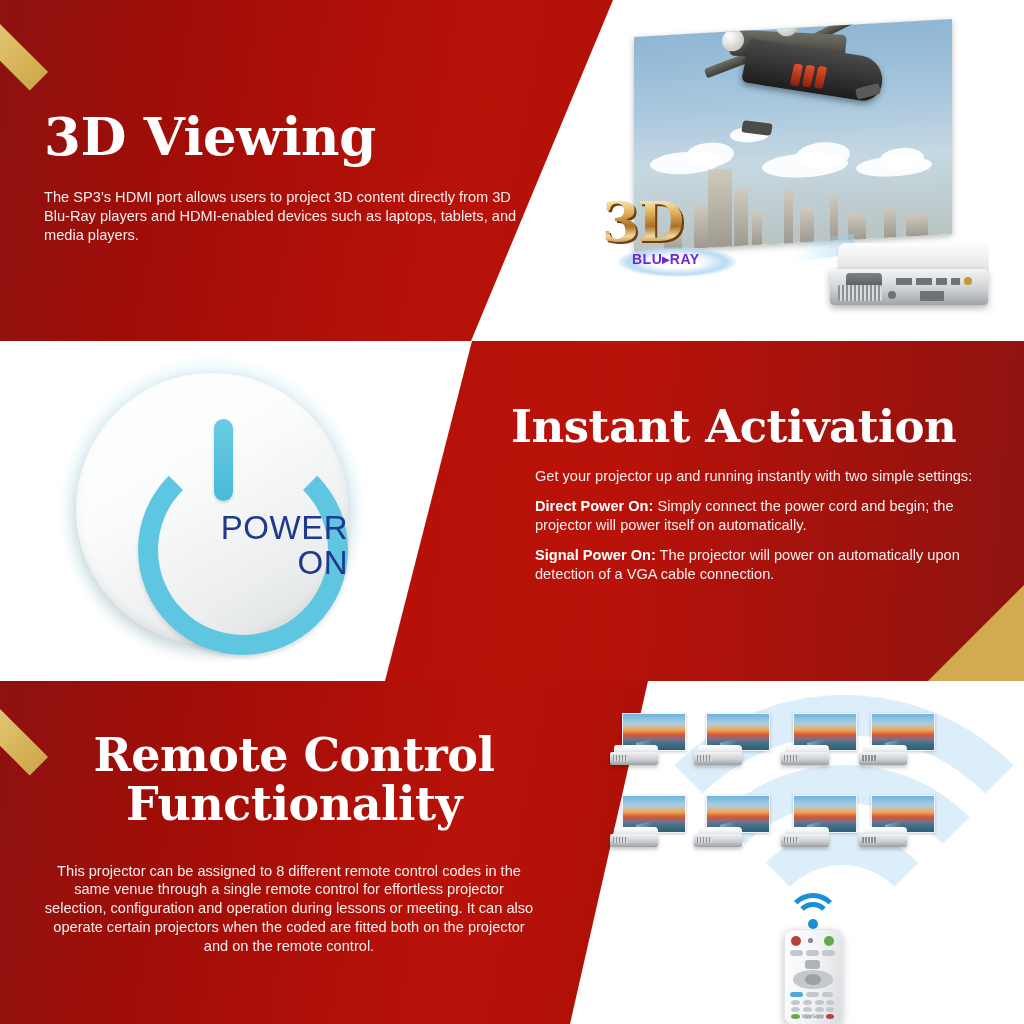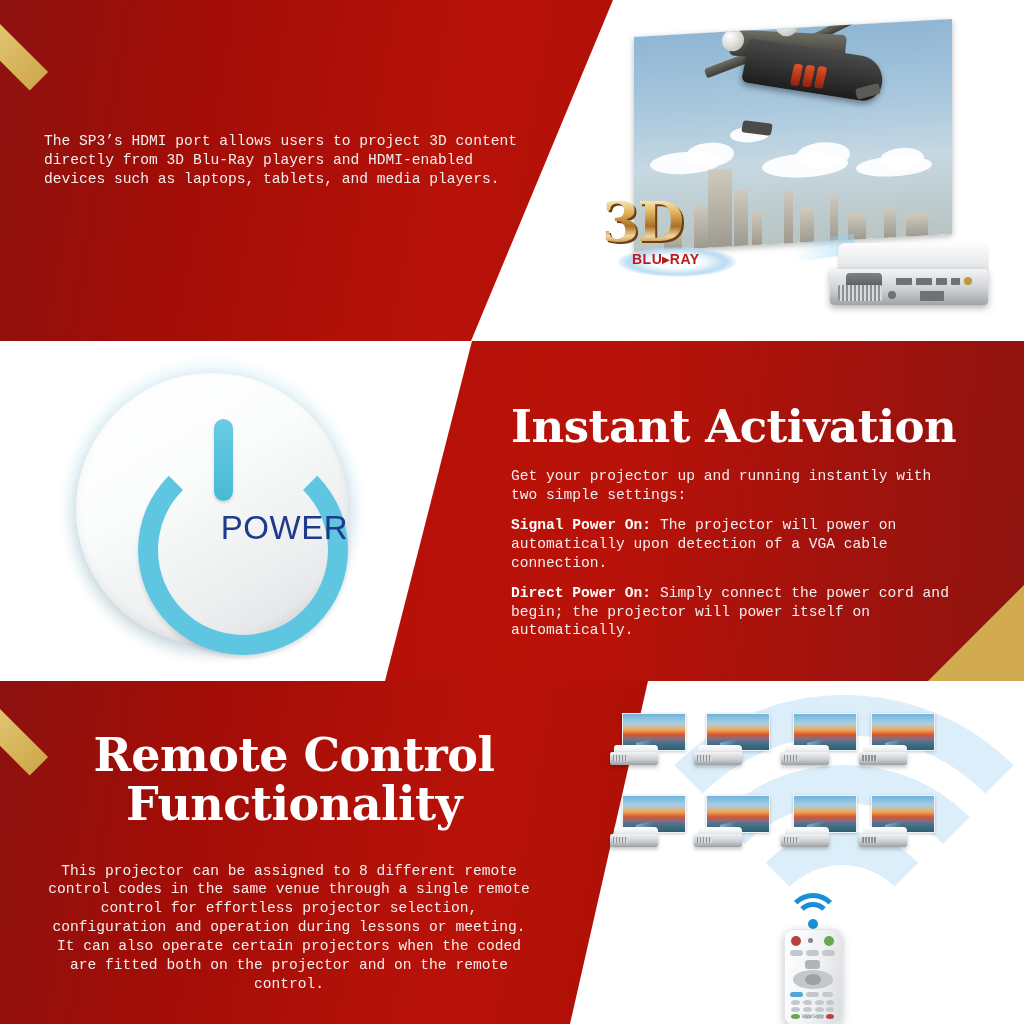--- a/index.html
+++ b/index.html
@@ -26,32 +26,32 @@
   
   .goldtri{position:absolute;right:0;bottom:0;width:96px;height:96px;
     background:#d2ab50;
     clip-path:polygon(100% 0,100% 100%,0 100%);}
 
   
   .h1{font-family:"DejaVu Serif",serif;font-weight:700;color:#ffffff;
       letter-spacing:-0.5px;line-height:1.06;margin:0;}
   .body{color:#f3eeee;font-size:14.6px;line-height:1.30;margin:0;}
   .body b{color:#ffffff;font-weight:700;}
-  .body p{margin:0 0 11px 0;font-family:Liberation Mono, monospace;}
+  .body p{margin:0 0 11px 0;}
   .body p:last-child{margin-bottom:0;}
 
   
   .s1text{position:absolute;left:44px;top:52px;width:490px;}
   .s1text .h1{font-size:53px;}
   .s1text .body{margin-top:24px;width:480px;}
 
   
   .s2text{position:absolute;left:511px;top:62px;width:470px;}
   .s2text .h1{font-size:45px;}
-  .s2text .body{margin-top:16px;width:455px;}
+  .s2text .body{margin-top:16px;width:455px;margin-left:24px;}
 
   
   .s3text{position:absolute;left:44px;top:50px;width:500px;text-align:center;}
   .s3text .h1{font-size:46px;}
   .s3text .body{margin-top:33px;width:490px;}
 
   
   .art1{position:absolute;right:0;top:0;width:430px;height:341px;}
   .screen3d{position:absolute;left:40px;top:28px;width:318px;height:215px;
     box-shadow:0 2px 6px rgba(0,0,0,.28);overflow:hidden;
@@ -69,21 +69,21 @@
   .shipred{position:absolute;background:linear-gradient(#e2512a,#8e2010);border-radius:3px;}
 
   .logo3d{position:absolute;left:8px;top:195px;width:140px;height:88px;}
   .t3d{font-family:"DejaVu Serif",serif;font-weight:700;font-size:54px;
     background:linear-gradient(#fff4d2 4%,#e2b35c 32%,#a8712a 58%,#f2d79b 76%,#96611f 100%);
     -webkit-background-clip:text;background-clip:text;color:transparent;
     letter-spacing:-2px;line-height:1;filter:drop-shadow(2px 2px 0 #6d3f12);}
   .bluswoosh{position:absolute;left:16px;top:52px;width:118px;height:30px;border-radius:50%;
     background:radial-gradient(ellipse at 50% 50%,#ffffff 28%,#b9dcf3 58%,rgba(255,255,255,0) 75%);}
   .blutxt{position:absolute;left:30px;top:56px;font-size:14px;font-weight:700;
-    color:#b91c1c;letter-spacing:.5px;}
+    color:#6d28d9;letter-spacing:.5px;}
 
   .proj1{position:absolute;left:236px;top:243px;width:164px;height:74px;}
   .pjtop{position:absolute;left:8px;top:0;width:150px;height:30px;border-radius:7px 9px 3px 3px;
     background:linear-gradient(#fdfdfd,#dfe1e3);box-shadow:0 1px 2px rgba(0,0,0,.2);}
   .pjfront{position:absolute;left:0;top:26px;width:158px;height:36px;border-radius:3px 4px 4px 4px;
     background:linear-gradient(#f3f4f5 0%,#cfd2d5 55%,#9fa4a8 100%);
     box-shadow:0 3px 7px rgba(0,0,0,.3);}
   .pjlens{position:absolute;left:16px;top:4px;width:36px;height:17px;border-radius:4px;
     background:linear-gradient(#7d8286,#50555a);}
   .pjvent{position:absolute;left:8px;top:16px;width:44px;height:16px;
@@ -146,20 +146,21 @@
 
 <div class="page">
 
   <div class="panel sec1">
     <div class="redshape" style="clip-path:polygon(0 0, 613px 0, 471px 341px, 0 341px);"></div>
     <div class="goldstripe"></div>
 
     <div class="s1text">
       <h1 class="h1">
         <br>
+        <span>3D Viewing</span>
       </h1>
       <div class="body">
         <p>The SP3’s HDMI port allows users to project 3D content directly from 3D Blu-Ray players and HDMI-enabled devices such as laptops, tablets, and media players.</p>
       </div>
     </div>
 
     <div class="art1">
 
       <div class="screen3d">
         <div class="cloudA" style="left:16px;top:118px;width:72px;height:22px;"></div>
@@ -225,33 +226,34 @@
     <div class="redshape flat" style="clip-path:polygon(472px 0, 1024px 0, 1024px 340px, 385px 340px);"></div>
     <div class="goldtri"></div>
 
     <div class="pwrwrap">
       <div class="pwrglow"></div>
       <div class="pwrdisc">
         <div class="pwrring"></div>
         <div class="pwrstem"></div>
         <div class="pwrtxt">
           <div>POWER</div>
+          <div>ON</div>
         </div>
       </div>
     </div>
 
     <div class="s2text">
       <h1 class="h1">Instant Activation</h1>
       <div class="body">
         <p>Get your projector up and running instantly with two simple settings:</p>
         <p>
-          <b>Signal Power On:</b><span> The projector will power on automatically upon detection of a VGA cable connection.</span>
+          <b>Direct Power On:</b><span> Simply connect the power cord and begin; the projector will power itself on automatically.</span>
         </p>
         <p>
-          <b>Direct Power On:</b><span> Simply connect the power cord and begin; the projector will power itself on automatically.</span>
+          <b>Signal Power On:</b><span> The projector will power on automatically upon detection of a VGA cable connection.</span>
         </p>
       </div>
     </div>
   </div>
 
   <div class="panel sec3">
     <div class="redshape" style="clip-path:polygon(0 0, 648px 0, 570px 343px, 0 343px);"></div>
     <div class="goldstripe s2"></div>
 
     <div class="s3text">

